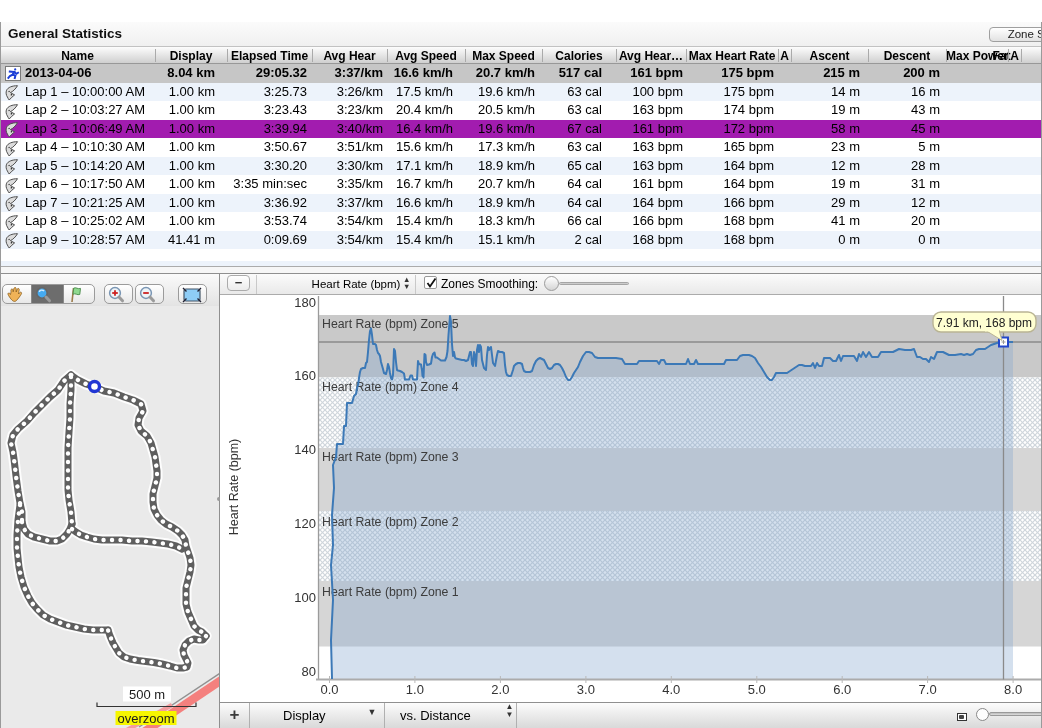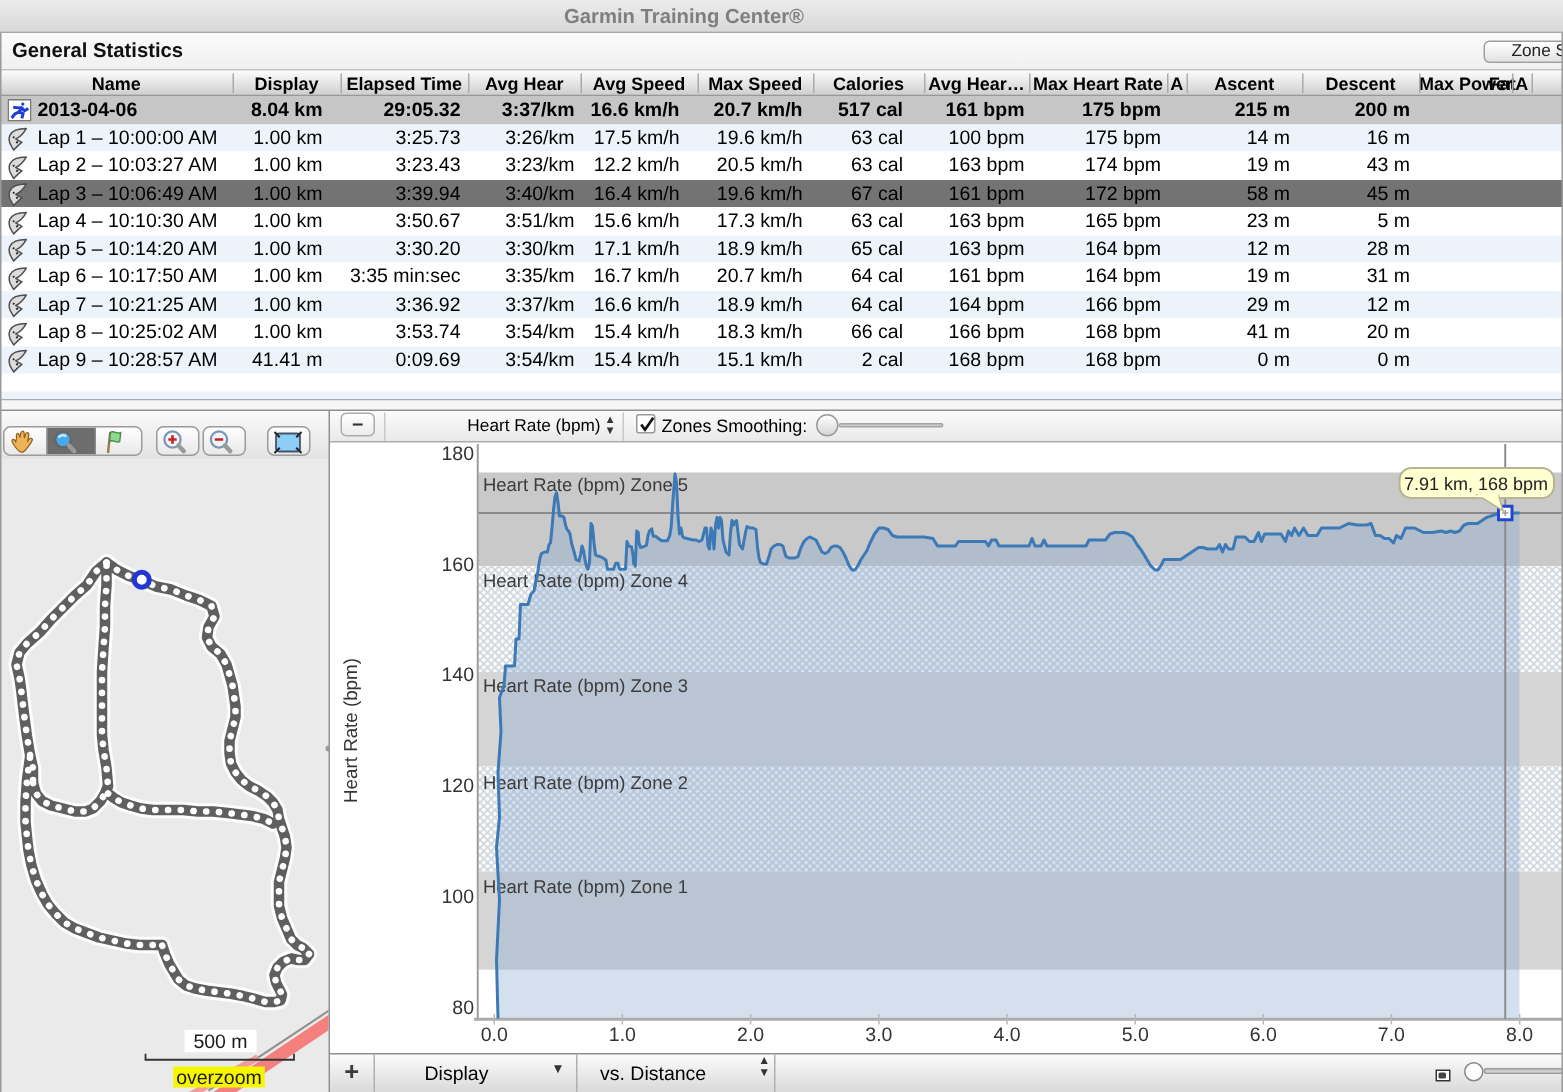--- a/index.html
+++ b/index.html
@@ -52,23 +52,20 @@
 .xl { font-size:13px; fill:#333; text-anchor:middle; font-family:"Liberation Sans",sans-serif; }
 .zl { font-size:12.3px; fill:#3c3c3c; font-family:"Liberation Sans",sans-serif; }
 .tt { font-size:12px; fill:#222; text-anchor:middle; font-family:"Liberation Sans",sans-serif; }
 .yt { font-size:12.5px; fill:#333; text-anchor:middle; font-family:"Liberation Sans",sans-serif; }
 .mst { font-size:13px; fill:#1a1a1a; text-anchor:middle; font-family:"Liberation Sans",sans-serif; }
 #lborder { position:absolute; left:0; top:22px; width:1px; height:706px; background:#9a9a9a; }
 #rborder { position:absolute; left:1041px; top:22px; width:1px; height:706px; background:#9a9a9a; }
 </style></head>
 <body>
 <div id="page">
-<div id="titlebar">
-      <div id="title">Garmin Training Center®</div>
-    </div>
 <div id="statsband">
       <div id="gstitle">General Statistics</div>
       <div id="zonebtn">Zone Sta</div>
     </div>
 <div id="thead">
       <div class="hc" style="left:0px;width:155px">Name</div>
       <div class="hc" style="left:155px;width:72px">Display</div>
       <div class="hc" style="left:227px;width:85px">Elapsed Time</div>
       <div class="hc" style="left:312px;width:75px">Avg Hear</div>
       <div class="hc" style="left:387px;width:78px">Avg Speed</div>
@@ -145,29 +142,29 @@
       <div class="c n" style="left:0;width:155px">
         <svg width="19" height="18" viewBox="0 0 19 18" style="position:absolute;left:1px;top:0.5px">
 <path d="M16.5 2.7 C11 2.7 7 4.4 5.6 7.2 C4.6 9.4 5.2 12.4 6.4 14 C7 15.3 7.6 16.2 8.2 17 C9.8 15 11.8 13.4 13.6 11.9 L9.4 9.6 C11.8 8.6 14.6 6 16.5 2.7 Z" fill="#dcdcdc" stroke="#4f4f4f" stroke-width="1" stroke-linejoin="round"></path>
 <path d="M7.6 8.9 L8.6 8.1 M9.9 12.4 L10.9 11.2" stroke="#2a2a2a" stroke-width="1.2"></path>
 </svg>
         <span class="nm">Lap 2 – 10:03:27 AM</span>
       </div>
       <div class="c r" style="left:155px;width:72px;padding-right:12px">1.00 km</div>
       <div class="c r" style="left:227px;width:85px;padding-right:5px">3:23.43</div>
       <div class="c r" style="left:312px;width:75px;padding-right:4px">3:23/km</div>
-      <div class="c r" style="left:387px;width:78px;padding-right:12px">12.2 km/h</div>
+      <div class="c r" style="left:387px;width:78px;padding-right:12px">20.4 km/h</div>
       <div class="c r" style="left:465px;width:77px;padding-right:7px">20.5 km/h</div>
       <div class="c r" style="left:542px;width:74px;padding-right:14px">63 cal</div>
       <div class="c r" style="left:616px;width:70px;padding-right:3px">163 bpm</div>
       <div class="c r" style="left:686px;width:92px;padding-right:4px">174 bpm</div>
       <div class="c r" style="left:791px;width:77px;padding-right:8px">19 m</div>
       <div class="c r" style="left:868px;width:78px;padding-right:6px">43 m</div>
     </div>
-    <div class="row " style="top:119.5px;height:35px;background:#737373">
+    <div class="row " style="top:119.5px;height:35px;background:#a21caf">
       <div class="c n" style="left:0;width:155px">
         <svg width="19" height="18" viewBox="0 0 19 18" style="position:absolute;left:1px;top:0.5px">
 <path d="M16.5 2.7 C11 2.7 7 4.4 5.6 7.2 C4.6 9.4 5.2 12.4 6.4 14 C7 15.3 7.6 16.2 8.2 17 C9.8 15 11.8 13.4 13.6 11.9 L9.4 9.6 C11.8 8.6 14.6 6 16.5 2.7 Z" fill="#dcdcdc" stroke="#4f4f4f" stroke-width="1" stroke-linejoin="round"></path>
 <path d="M7.6 8.9 L8.6 8.1 M9.9 12.4 L10.9 11.2" stroke="#2a2a2a" stroke-width="1.2"></path>
 </svg>
         <span class="nm">Lap 3 – 10:06:49 AM</span>
       </div>
       <div class="c r" style="left:155px;width:72px;padding-right:12px">1.00 km</div>
       <div class="c r" style="left:227px;width:85px;padding-right:5px">3:39.94</div>
       <div class="c r" style="left:312px;width:75px;padding-right:4px">3:40/km</div>

